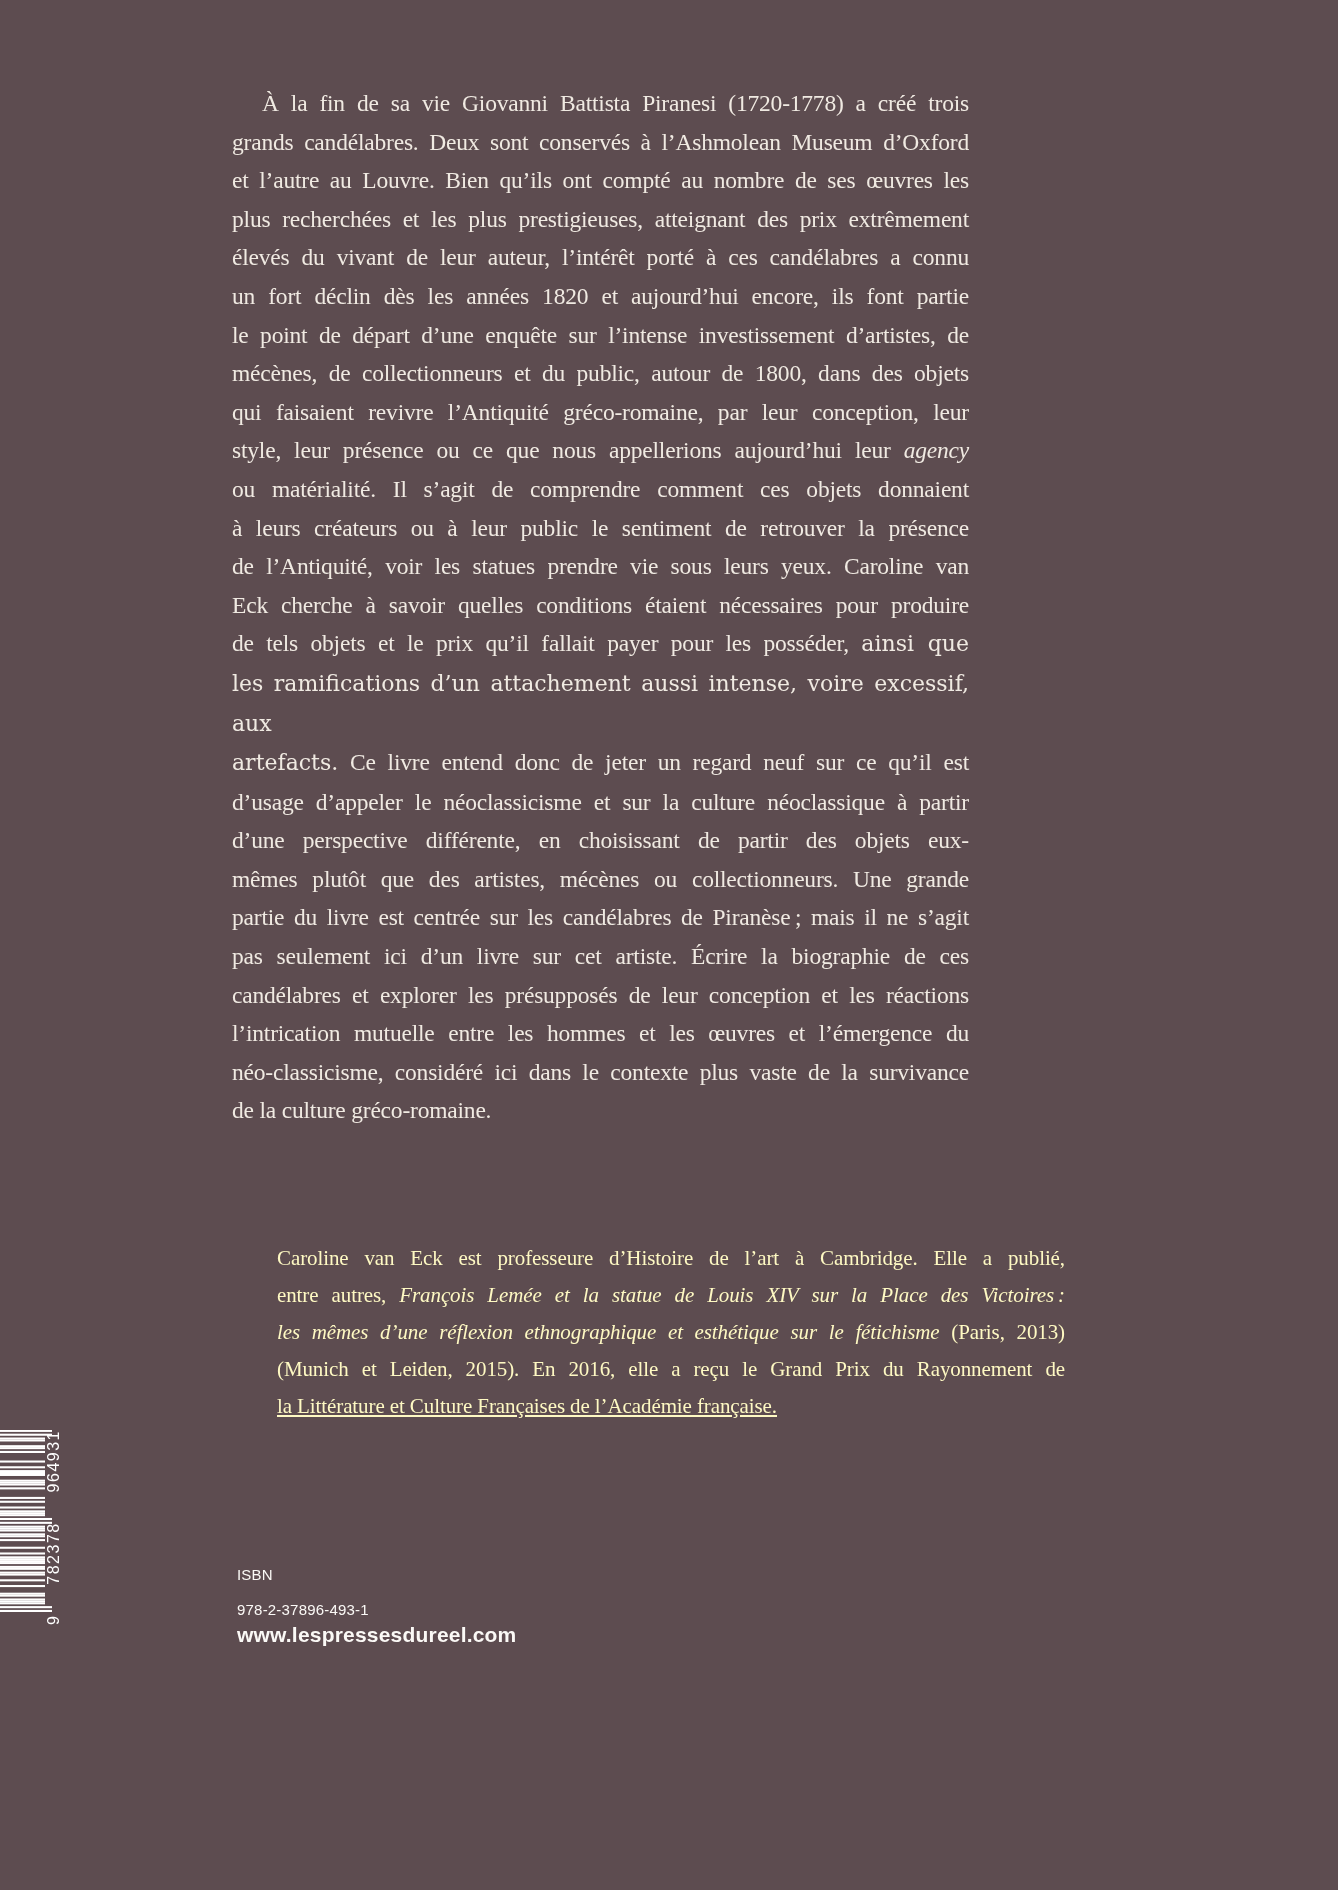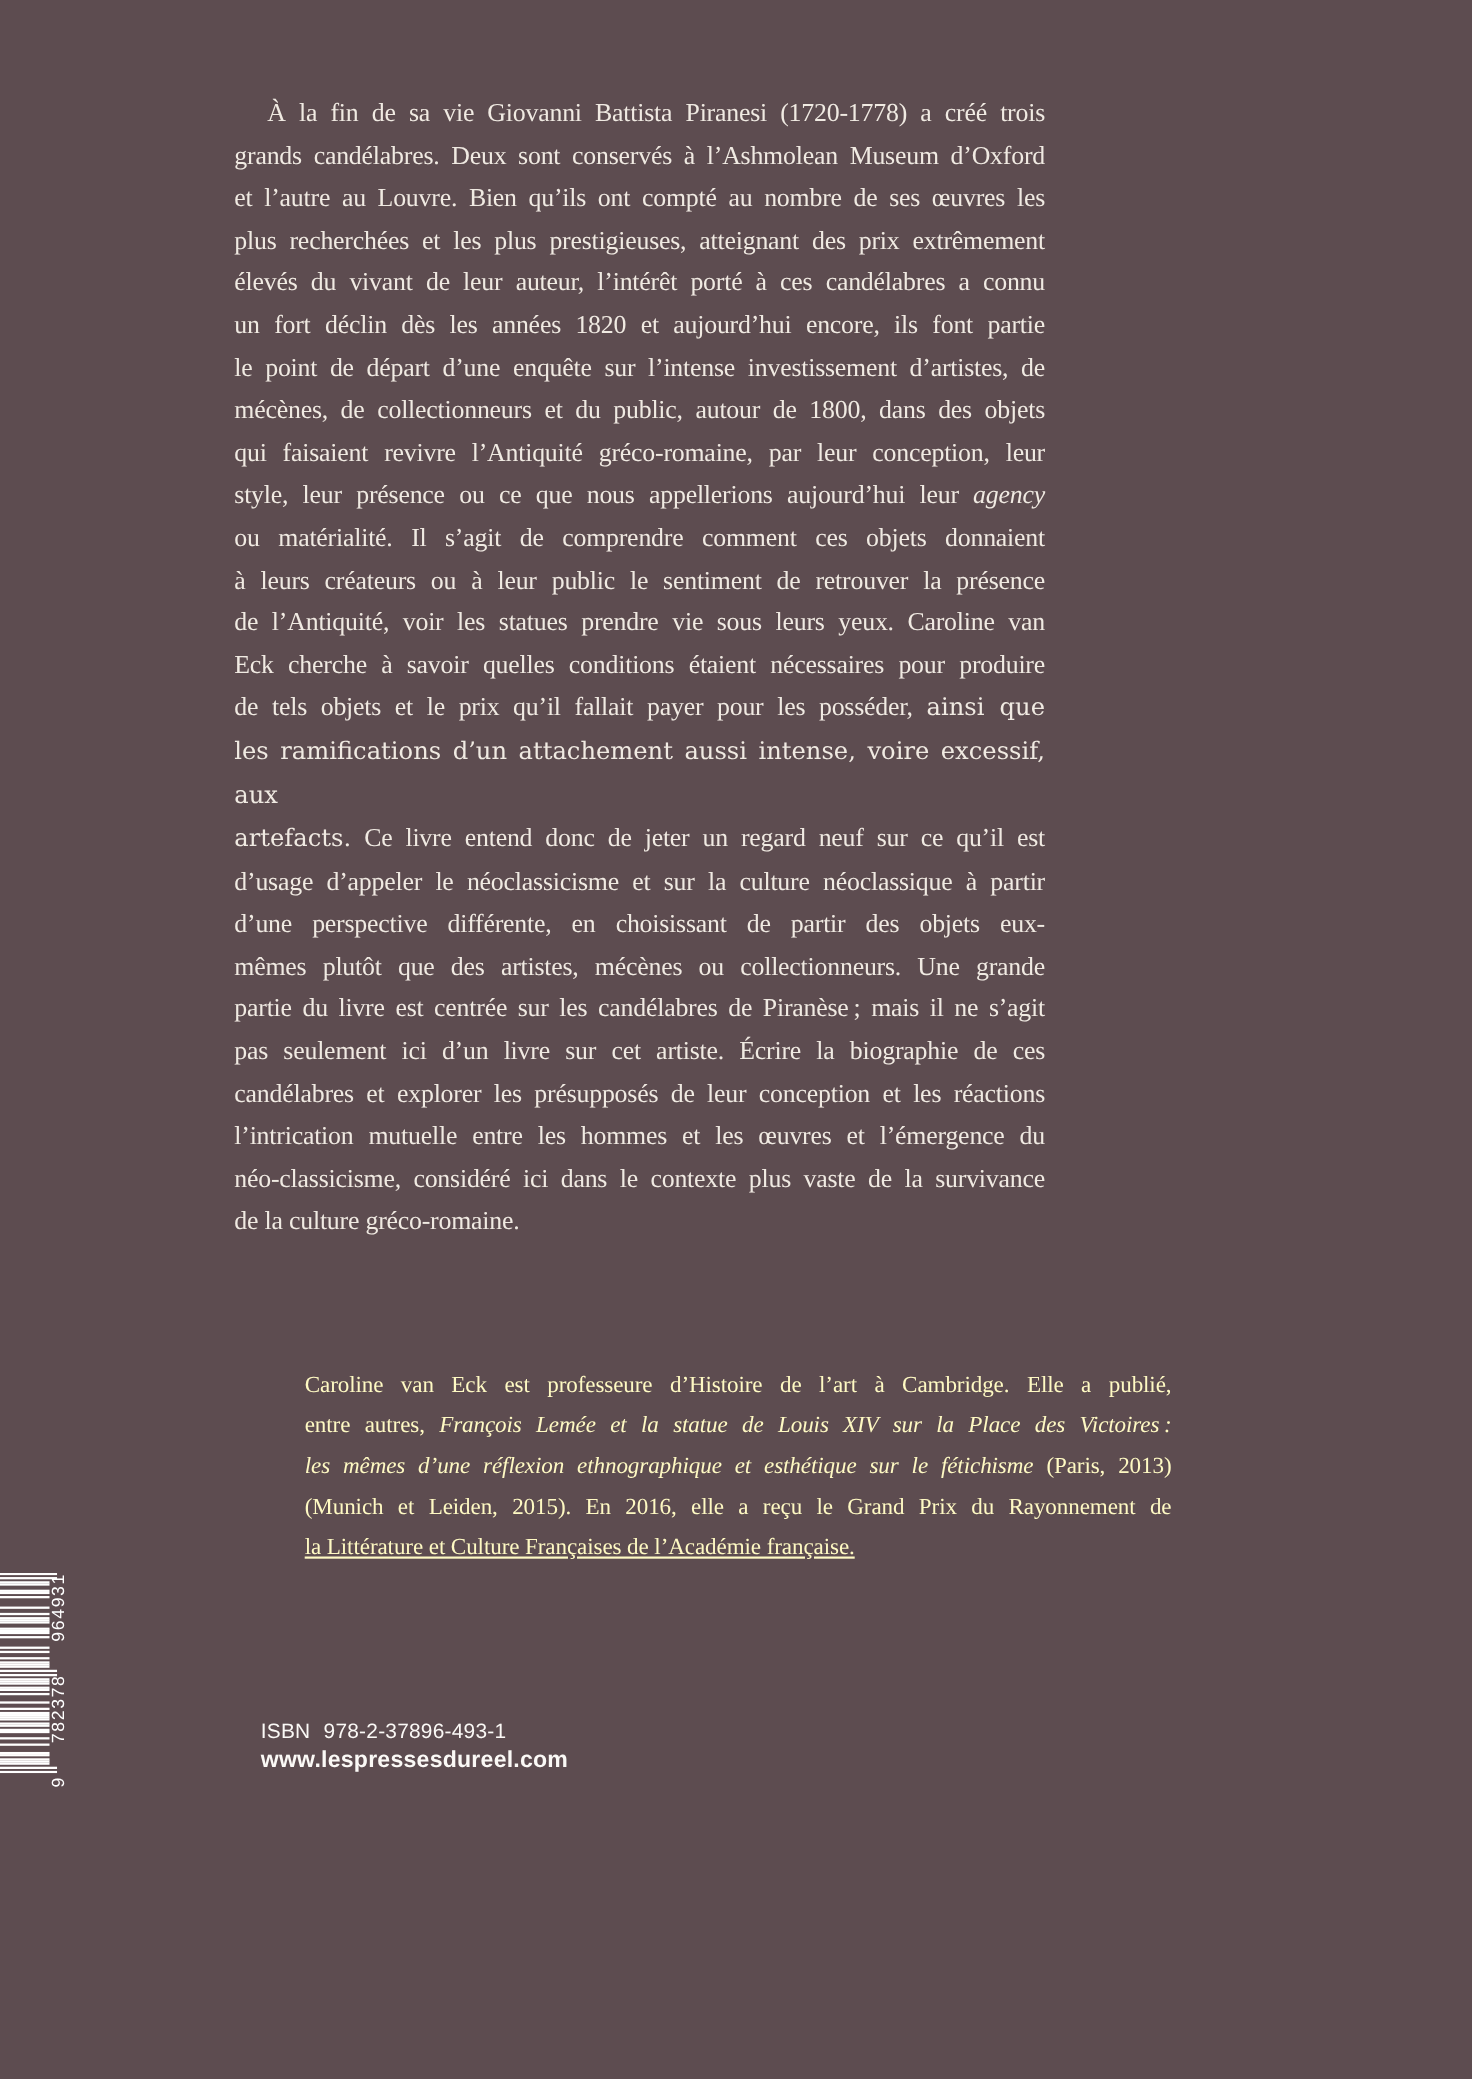--- a/index.html
+++ b/index.html
@@ -10,21 +10,21 @@
     overflow: hidden;
   }
   body {
     position: relative;
     background: #5d4c50;
     font-family: "Liberation Serif", serif;
   }
   
   .blurb {
     position: absolute;
-    left: 213px;
+    left: 232px;
     top: 84px;
     width: 737px;
     color: #f0eae2;
     font-size: 23.5px;
     line-height: 38.6px;
     letter-spacing: -0.2px;
   }
   .blurb .line {
     text-align: justify;
     text-align-last: justify;
@@ -94,23 +94,24 @@
   .footer {
     position: absolute;
     left: 237px;
     top: 1563px;
     color: #fbf9f6;
     font-family: "Liberation Sans", sans-serif;
   }
   .isbn-row {
     display: flex;
     gap: 12px;
-    font-size: 19px;
+    font-size: 15px;
     line-height: 23px;
     letter-spacing: 0.2px;
+    flex-direction: column;
   }
   .site-row {
     font-size: 21px;
     line-height: 27px;
     letter-spacing: 0.2px;
     font-weight: bold;
   }
 </style>
 </head>
 <body>

